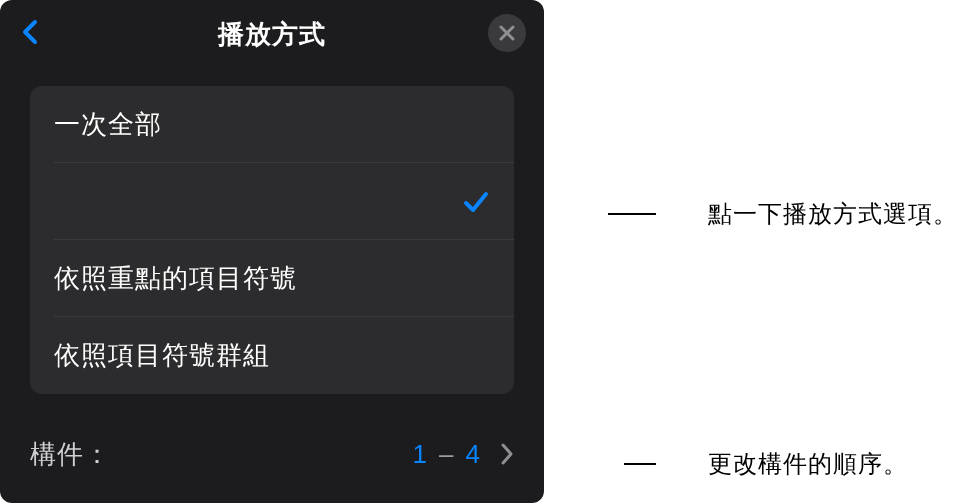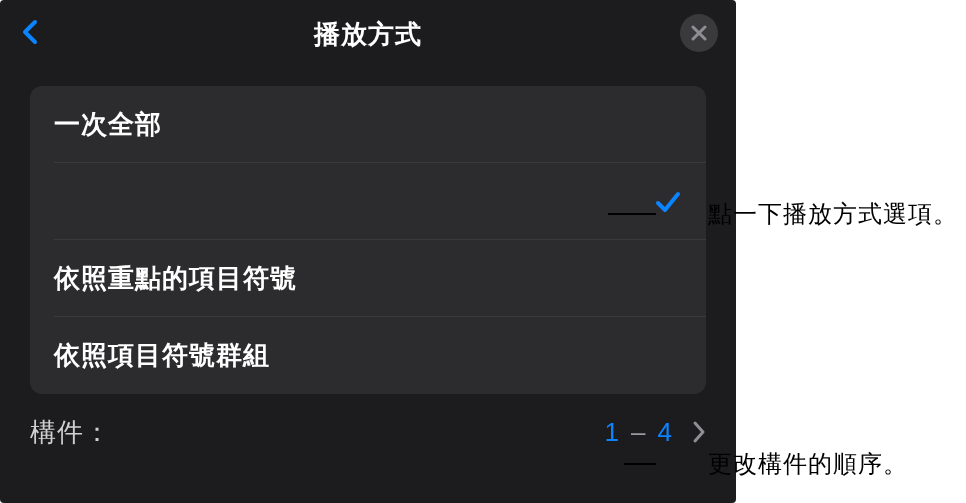--- a/index.html
+++ b/index.html
@@ -11,24 +11,24 @@
       background: #fff;
       font-family: -apple-system, "SF Pro Text", "Helvetica Neue", Arial, sans-serif;
       width: 966px;
       height: 503px;
       position: relative;
     }
     .panel {
       position: absolute;
       left: 0;
       top: 0;
-      width: 736px;
+      width: 544px;
       height: 503px;
       background: #1c1c1e;
-      border-radius: 4px;
+      border-radius: 12px;
       overflow: hidden;
     }
     .header {
       position: relative;
       height: 68px;
       display: flex;
       align-items: center;
       justify-content: center;
     }
     .back-btn {
@@ -88,36 +88,36 @@
       position: absolute;
       left: 24px;
       right: 0;
       bottom: 0;
       height: 1px;
       background: #3a3a3c;
     }
     .option-label {
       color: #fff;
       font-size: 26px;
-      font-weight: 700;
+      font-weight: 400;
       letter-spacing: 1px;
     }
     .checkmark {
       margin-left: auto;
       width: 28px;
       height: 28px;
     }
     .checkmark svg {
       width: 28px;
       height: 28px;
     }
     .builds-row {
       display: flex;
       align-items: center;
-      margin: 16px 30px 0 30px;
+      margin: 38px 30px 0 30px;
       height: 44px;
       gap: 28px;
     }
     .builds-label {
       color: #d0d0d2;
       font-size: 26px;
       letter-spacing: 1px;
     }
     .builds-range {
       margin-left: auto;

